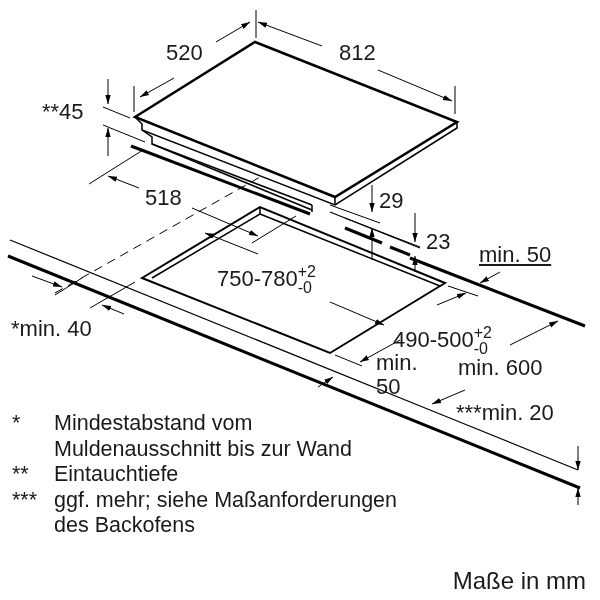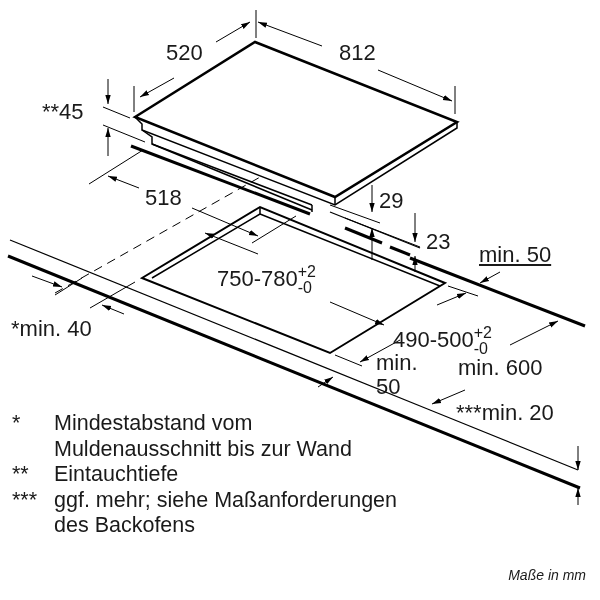--- a/index.html
+++ b/index.html
@@ -7,21 +7,21 @@
          font-family: "Liberation Sans", sans-serif; color: #1a1a1a; }
   svg { position: absolute; left: 0; top: 0; }
   .lbl { position: absolute; font-size: 22px; line-height: 22px; white-space: nowrap; }
   .tol { display: inline-block; position: relative; width: 18px; height: 22px; vertical-align: top; }
   .tol .p { position: absolute; left: 0; top: -4px; font-size: 16px; line-height: 16px; }
   .tol .m { position: absolute; left: 0; top: 12px; font-size: 16px; line-height: 16px; }
   .notes { position: absolute; left: 12px; top: 411px; font-size: 21.5px; line-height: 25.5px; }
   .note { display: flex; }
   .note .mark { width: 42px; flex: none; }
   .note .txt { }
-  .units { position: absolute; right: 14px; top: 567px; font-size: 14px; font-style: italic; }
+  .units { position: absolute; right: 14px; top: 567px; font-size: 24px; }
 </style>
 </head>
 <body>
 
 <svg width="600" height="600" viewBox="0 0 600 600">
   <defs>
     <marker id="ah" viewBox="0 0 10 10" refX="10" refY="5" markerWidth="9" markerHeight="9" orient="auto-start-reverse">
       <path d="M0,2 L10,5 L0,8 z" fill="#000"></path>
     </marker>
   </defs>

